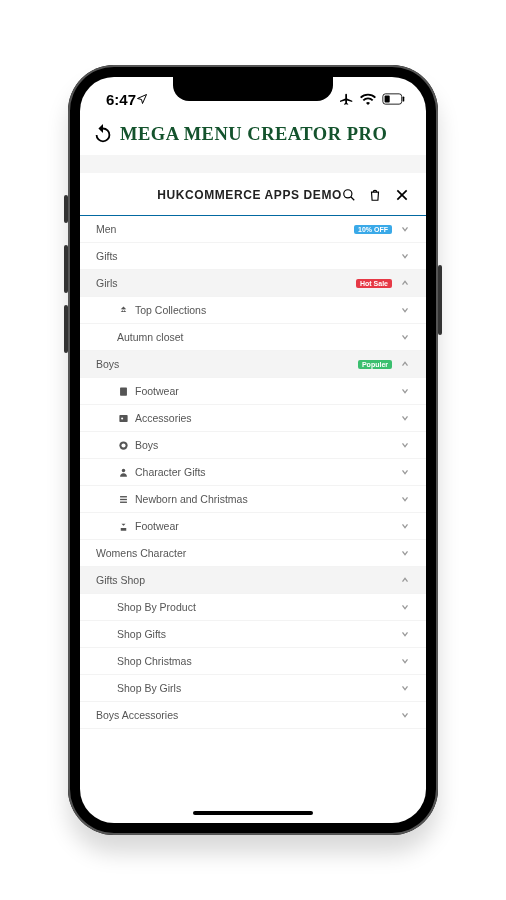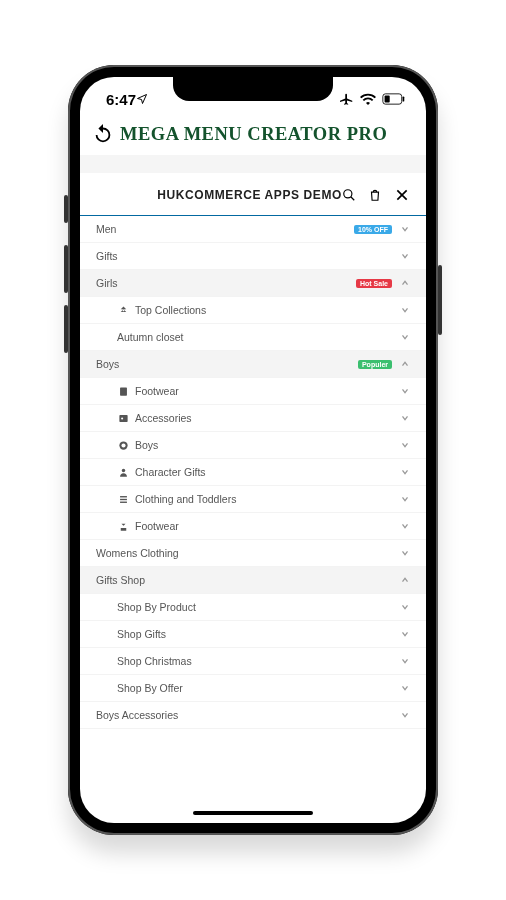--- a/index.html
+++ b/index.html
@@ -311,39 +311,39 @@
           </svg></span>
     </div>
     <div class="row sub">
       <span class="ic">
           <svg viewBox="0 0 16 16">
             <rect x="3" y="3" width="10" height="2"></rect>
             <rect x="3" y="7" width="10" height="2"></rect>
             <rect x="3" y="11" width="10" height="2"></rect>
           </svg>
         </span>
-      <span class="label">Clothing and Toddlers</span>
+      <span class="label">Newborn and Christmas</span>
       <span class="chev"><svg viewBox="0 0 12 12">
             <polyline points="3,4 6,8 9,4"></polyline>
           </svg></span>
     </div>
     <div class="row sub">
       <span class="ic">
           <svg viewBox="0 0 16 16">
             <path d="M8 2v5M5 4l3 3 3-3M4 10h8v4H4z"></path>
           </svg>
         </span>
       <span class="label">Footwear</span>
       <span class="chev"><svg viewBox="0 0 12 12">
             <polyline points="3,4 6,8 9,4"></polyline>
           </svg></span>
     </div>
 
     <div class="row">
-      <span class="label">Womens Clothing</span>
+      <span class="label">Womens Character</span>
       <span class="chev"><svg viewBox="0 0 12 12">
             <polyline points="3,4 6,8 9,4"></polyline>
           </svg></span>
     </div>
 
     <div class="row shaded">
       <span class="label">Gifts Shop</span>
       <span class="chev"><svg viewBox="0 0 12 12">
             <polyline points="3,8 6,4 9,8"></polyline>
           </svg></span>
@@ -360,21 +360,21 @@
             <polyline points="3,4 6,8 9,4"></polyline>
           </svg></span>
     </div>
     <div class="row sub">
       <span class="label">Shop Christmas</span>
       <span class="chev"><svg viewBox="0 0 12 12">
             <polyline points="3,4 6,8 9,4"></polyline>
           </svg></span>
     </div>
     <div class="row sub">
-      <span class="label">Shop By Offer</span>
+      <span class="label">Shop By Girls</span>
       <span class="chev"><svg viewBox="0 0 12 12">
             <polyline points="3,4 6,8 9,4"></polyline>
           </svg></span>
     </div>
 
     <div class="row">
       <span class="label">Boys Accessories</span>
       <span class="chev"><svg viewBox="0 0 12 12">
             <polyline points="3,4 6,8 9,4"></polyline>
           </svg></span>

